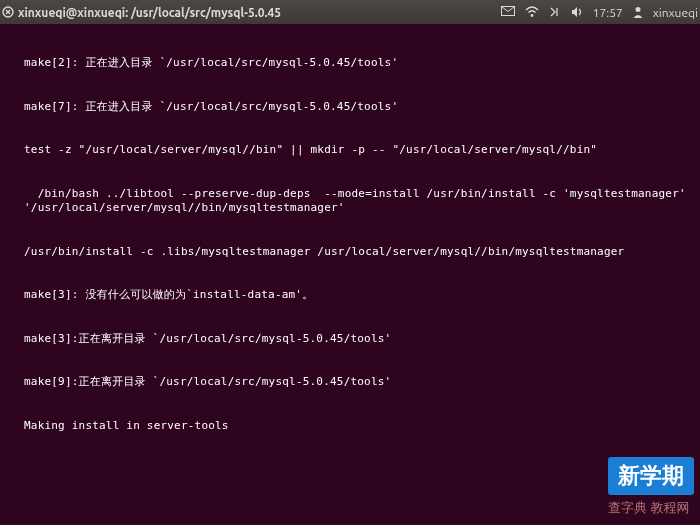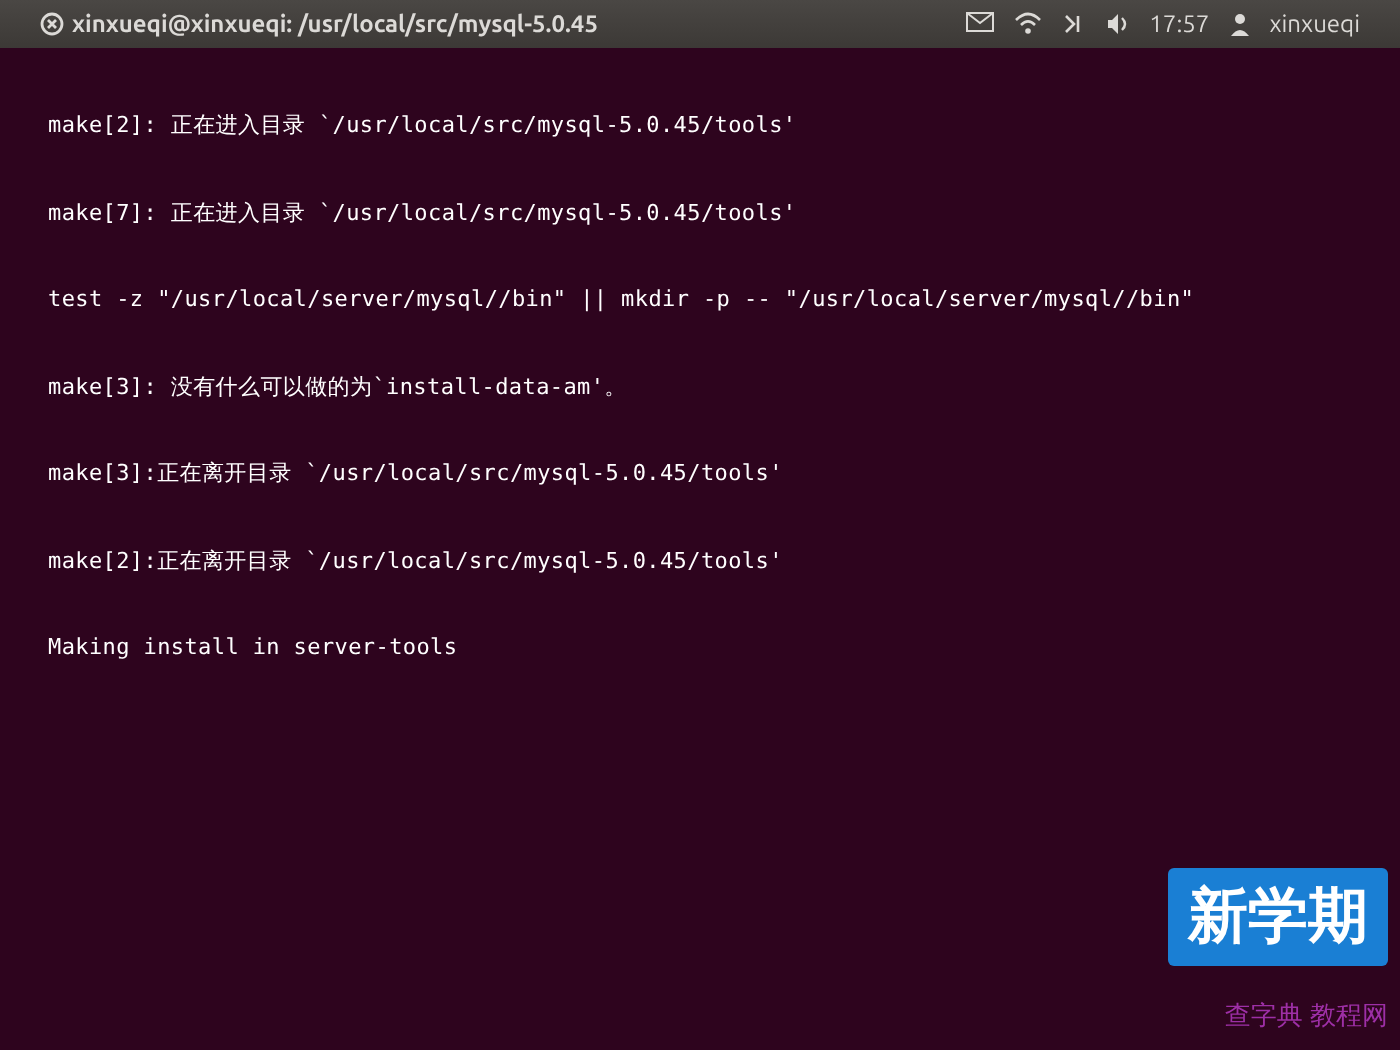--- a/index.html
+++ b/index.html
@@ -12,21 +12,21 @@
     position: relative;
   }
   .menubar {
     height: 24px;
     background: linear-gradient(#4a4744, #3c3936);
     display: flex;
     align-items: center;
     color: #dcdad7;
     font-family: "Ubuntu", sans-serif;
     font-size: 12px;
-    padding: 0 20px;
+    padding: 0 2px;
   }
   .menubar .title {
     display: flex;
     align-items: center;
     gap: 4px;
     font-weight: 600;
   }
   .menubar .spacer { flex: 1; }
   .menubar .tray { display: flex; align-items: flex-start; gap: 10px; }
   .menubar .tray span, .menubar .tray svg { display: inline-flex; align-items: center; }
@@ -41,32 +41,32 @@
     word-break: break-all;
     letter-spacing: 0.2px;
   }
   .line { display: block; margin-left: 20px; }
   .watermarks { position: absolute; right: 6px; bottom: 8px; text-align: right; }
   .wm1 {
     background: #1a7fd4;
     color: #fff;
     font-family: sans-serif;
     font-weight: 800;
-    font-size: 30px;
+    font-size: 22px;
     padding: 4px 10px;
     border-radius: 3px;
     display: inline-block;
   }
   .wm2 {
-    margin-top: 16px;
-    color: #d946ef;
+    margin-top: 4px;
+    color: #fca5a5;
     font-family: sans-serif;
     font-size: 13px;
     opacity: 0.65;
-    text-align: right;
+    text-align: left;
   }
 </style>
 </head>
 <body>
 
 <div class="menubar">
   <span class="title">
     <svg width="12" height="12" viewBox="0 0 12 12">
         <circle cx="6" cy="6" r="5" fill="none" stroke="#dcdad7" stroke-width="1.4"></circle>
         <path d="M4 4 L8 8 M8 4 L4 8" stroke="#dcdad7" stroke-width="1.4"></path>
@@ -97,23 +97,25 @@
         <path d="M0.5 12 Q5 6 9.5 12 Z" fill="#dcdad7"></path>
       </svg>
     <span>xinxueqi</span>
   </span>
 </div>
 
 <div class="terminal">
   <span class="line">make[2]: 正在进入目录 `/usr/local/src/mysql-5.0.45/tools'</span>
   <span class="line">make[7]: 正在进入目录 `/usr/local/src/mysql-5.0.45/tools'</span>
   <span class="line">test -z "/usr/local/server/mysql//bin" || mkdir -p -- "/usr/local/server/mysql//bin"</span>
+  <span class="line">  /bin/bash ../libtool --preserve-dup-deps  --mode=install /usr/bin/install -c 'mysqltestmanager' '/usr/local/server/mysql//bin/mysqltestmanager'</span>
+  <span class="line">/usr/bin/install -c .libs/mysqltestmanager /usr/local/server/mysql//bin/mysqltestmanager</span>
   <span class="line">make[3]: 没有什么可以做的为`install-data-am'。</span>
   <span class="line">make[3]:正在离开目录 `/usr/local/src/mysql-5.0.45/tools'</span>
-  <span class="line">make[2]:正在离开目录 `/usr/local/src/mysql-5.0.45/tools'</span>
+  <span class="line">make[9]:正在离开目录 `/usr/local/src/mysql-5.0.45/tools'</span>
   <span class="line">Making install in server-tools</span>
   
   
   
   
   
   
   
   
   

